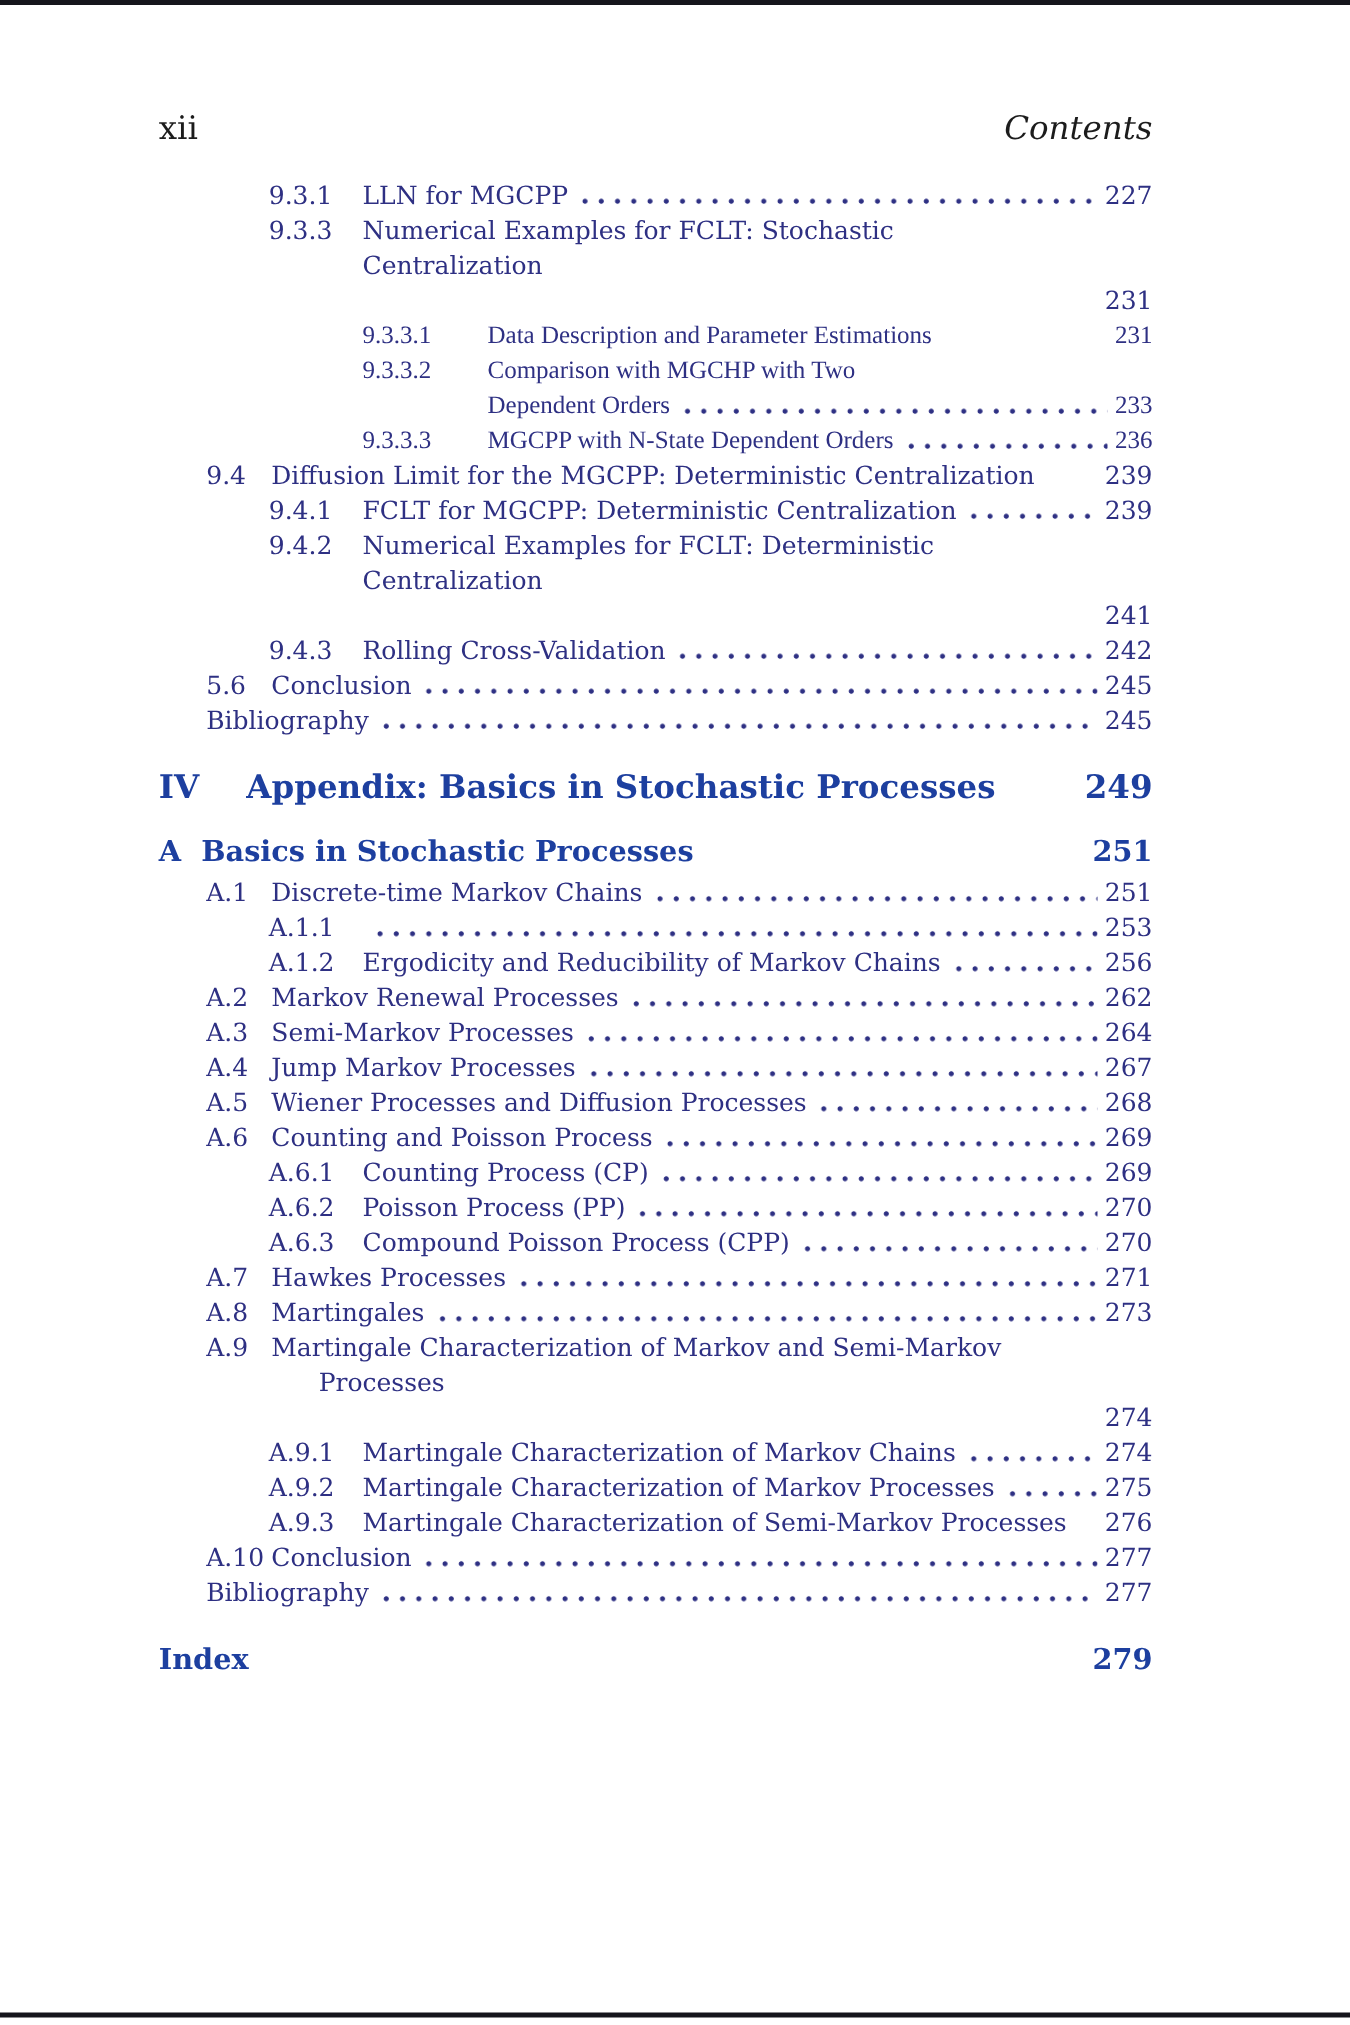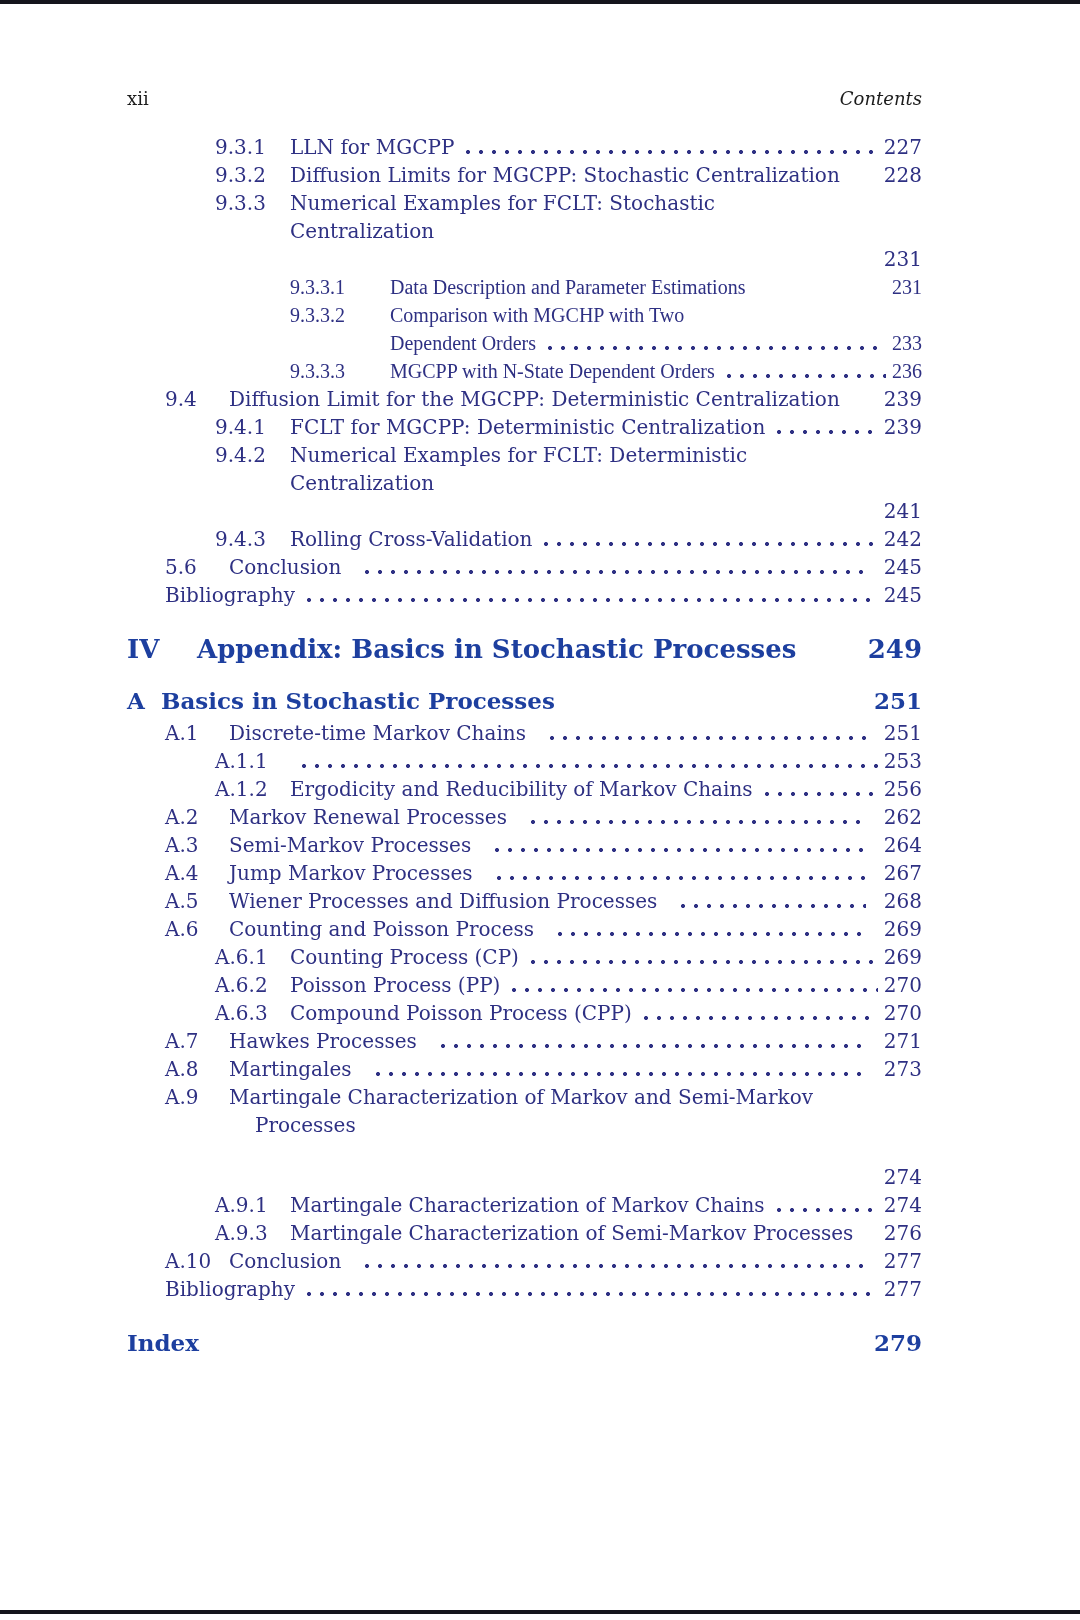--- a/index.html
+++ b/index.html
@@ -8,35 +8,35 @@
     font-family:"DejaVu Serif","Liberation Serif",serif;
     -webkit-font-smoothing:antialiased;
     overflow:hidden;
   }
   .edge{position:absolute;left:0;right:0;background:#15151c;}
   .edge.top{top:0;height:4px;}
   .edge.bottom{top:1610px;height:4px;}
   .page{padding:88px 158px 0 127px;}
   .pagehead{
     display:flex;justify-content:space-between;align-items:baseline;
-    color:#1c1c1c;font-size:18px;margin-bottom:24px;
+    color:#1c1c1c;font-size:26px;margin-bottom:24px;
   }
   .running{font-style:italic;}
   .toc{font-size:20px;color:var(--entry,#2e3083);}
   .row{display:flex;align-items:baseline;line-height:28px;}
   .num{flex:none;}
   .text{flex:none;white-space:nowrap;}
   .leader{
     flex:1 1 auto;align-self:stretch;margin:0 6px 0 10px;min-width:18px;
     background-image:radial-gradient(circle at 4px 50%,currentColor 1.7px,transparent 2.3px);
     background-size:13px 6px;background-repeat:repeat-x;background-position:0 16px;
   }
   .pg{flex:none;margin-left:auto;}
   
-  .sec{padding-left:38px;gap:12px;}
+  .sec{padding-left:38px;}
   .sec .num{width:52px;}
   .sec.cont{padding-left:128px;flex-direction:column;}
   .sub{padding-left:88px;}
   .sub .num{width:75px;}
   .sub.cont{padding-left:163px;flex-direction:column;}
   .sub3{padding-left:163px;font-family:Liberation Serif, serif;}
   .sub3 .num{width:100px;}
   .sub3.cont{padding-left:263px;}
   .plain{padding-left:38px;}
   
@@ -67,25 +67,20 @@
     <span class="running">Contents</span>
   </div>
   <div class="toc">
       <div class="row sub">
         <span class="num">9.3.1</span>
         <span class="text">LLN for MGCPP</span>
         <span class="leader"></span>
         <span class="pg">227</span>
       </div>
       <div class="row sub">
-        <span class="num">9.3.2</span>
-        <span class="text">Diffusion Limits for MGCPP: Stochastic Centralization</span>
-        <span class="pg">228</span>
-      </div>
-      <div class="row sub">
         <span class="num">9.3.3</span>
         <span class="text">Numerical Examples for FCLT: Stochastic</span>
       </div>
       <div class="row sub cont">
         <span class="text">Centralization</span>
         <span class="leader"></span>
         <span class="pg">231</span>
       </div>
       <div class="row sub3">
         <span class="num">9.3.3.1</span>
@@ -240,20 +235,26 @@
         <span class="leader"></span>
         <span class="pg">274</span>
       </div>
       <div class="row sub">
         <span class="num">A.9.1</span>
         <span class="text">Martingale Characterization of Markov Chains</span>
         <span class="leader"></span>
         <span class="pg">274</span>
       </div>
       <div class="row sub">
+        <span class="num">A.9.2</span>
+        <span class="text">Martingale Characterization of Markov Processes</span>
+        <span class="leader"></span>
+        <span class="pg">275</span>
+      </div>
+      <div class="row sub">
         <span class="num">A.9.3</span>
         <span class="text">Martingale Characterization of Semi-Markov Processes</span>
         <span class="pg">276</span>
       </div>
       <div class="row sec">
         <span class="num">A.10</span>
         <span class="text">Conclusion</span>
         <span class="leader"></span>
         <span class="pg">277</span>
       </div>

